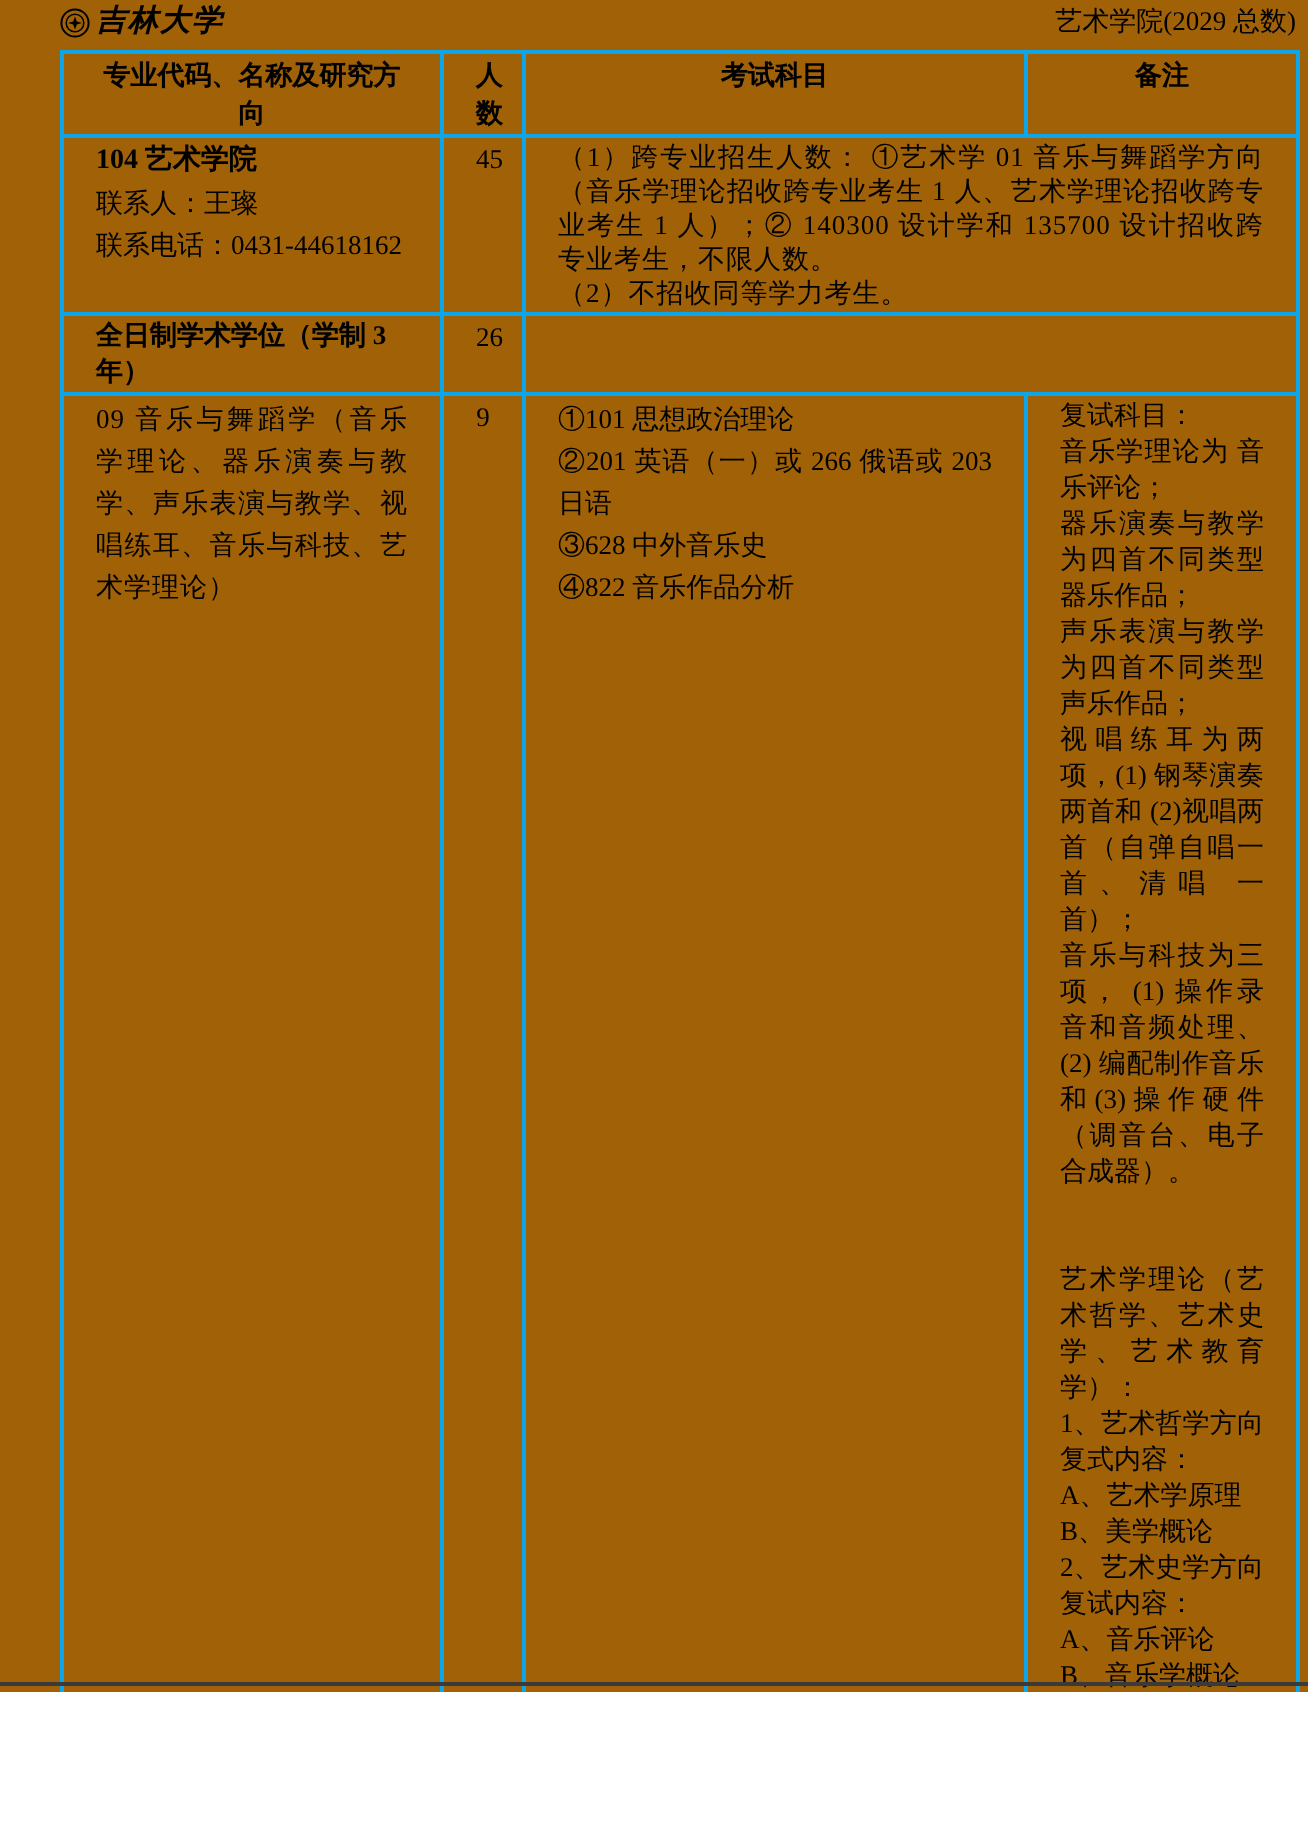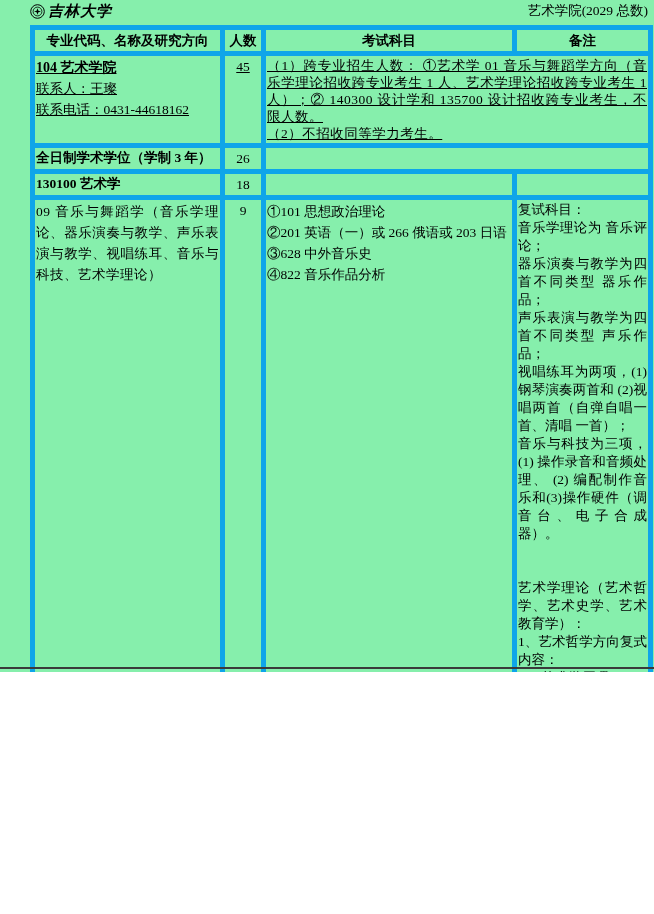--- a/index.html
+++ b/index.html
@@ -2,21 +2,21 @@
 <html><head>
 <meta charset="utf-8">
 <style>
   html,body{margin:0;padding:0;background:#ffffff;}
   body{
     width:654px;height:914px;
     font-family:"Liberation Serif","DejaVu Serif",serif;
     color:#000;
     -webkit-font-smoothing:antialiased;
   }
-  .page{position:relative;width:654px;height:672px;overflow:hidden;background:#86efac;}
+  .page{position:relative;width:654px;height:846px;overflow:hidden;background:#a16207;}
 
   
   .topbar{
     position:absolute;left:0;top:0;width:654px;height:24px;
     display:flex;justify-content:space-between;align-items:flex-start;
     box-sizing:border-box;padding:3px 6px 0 30px;
   }
   .brand{display:flex;align-items:center;gap:3px;}
   .brand svg{display:block;}
   .brand-text{
@@ -24,33 +24,33 @@
     letter-spacing:1px;line-height:16px;
   }
   .header-right{font-size:13.5px;line-height:16px;}
 
   
   table.doc{
     position:absolute;left:30px;top:25px;width:618px;
     border-collapse:collapse;table-layout:fixed;
   }
   table.doc td, table.doc th{
-    border:5px solid #0ea5e9;
+    border:2px solid #0ea5e9;
     vertical-align:top;
-    padding:1px 1px;
+    padding:1px 16px;
     box-sizing:border-box;
     overflow:hidden;
     font-size:13.5px;
   }
   th{font-size:14px;line-height:19px;font-weight:bold;text-align:center;padding:0;}
   .bold{font-weight:bold;}
   .count-cell{text-align:center;font-size:14px;line-height:19px;padding-top:2px;}
 
   .r-head{height:21px;}
-  .r1{height:85px;text-decoration:underline;}
+  .r1{height:85px;}
   .r2{height:21px;}
   .r3{height:22px;}
   .r4{height:726px;}
 
   .major-title{font-weight:bold;font-size:14px;line-height:21px;}
   .contact-line{font-size:13.5px;line-height:21px;}
 
   .wrap-justify{
     white-space:pre-line;
     text-align:justify;
@@ -110,26 +110,20 @@
         <td colspan="2" class="wrap-justify note-merged">（1）跨专业招生人数： ①艺术学 01 音乐与舞蹈学方向（音乐学理论招收跨专业考生 1 人、艺术学理论招收跨专业考生 1 人）；② 140300 设计学和 135700 设计招收跨专业考生，不限人数。
 （2）不招收同等学力考生。</td>
       </tr>
 
       <tr class="r2">
         <td class="bold">全日制学术学位（学制 3 年）</td>
         <td class="count-cell">26</td>
         <td colspan="2"></td>
       </tr>
 
-      <tr class="r3">
-        <td class="bold">130100 艺术学</td>
-        <td class="count-cell">18</td>
-        <td></td>
-        <td></td>
-      </tr>
 
       <tr class="r4">
         <td class="wrap-justify direction-cell">09 音乐与舞蹈学（音乐学理论、器乐演奏与教学、声乐表演与教学、视唱练耳、音乐与科技、艺术学理论）</td>
         <td class="count-cell">9</td>
         <td class="wrap-justify subjects-cell">①101 思想政治理论
 ②201 英语（一）或 266 俄语或 203 日语
 ③628 中外音乐史
 ④822 音乐作品分析</td>
         <td class="wrap-justify remark-cell">复试科目：
 音乐学理论为 音乐评论；

